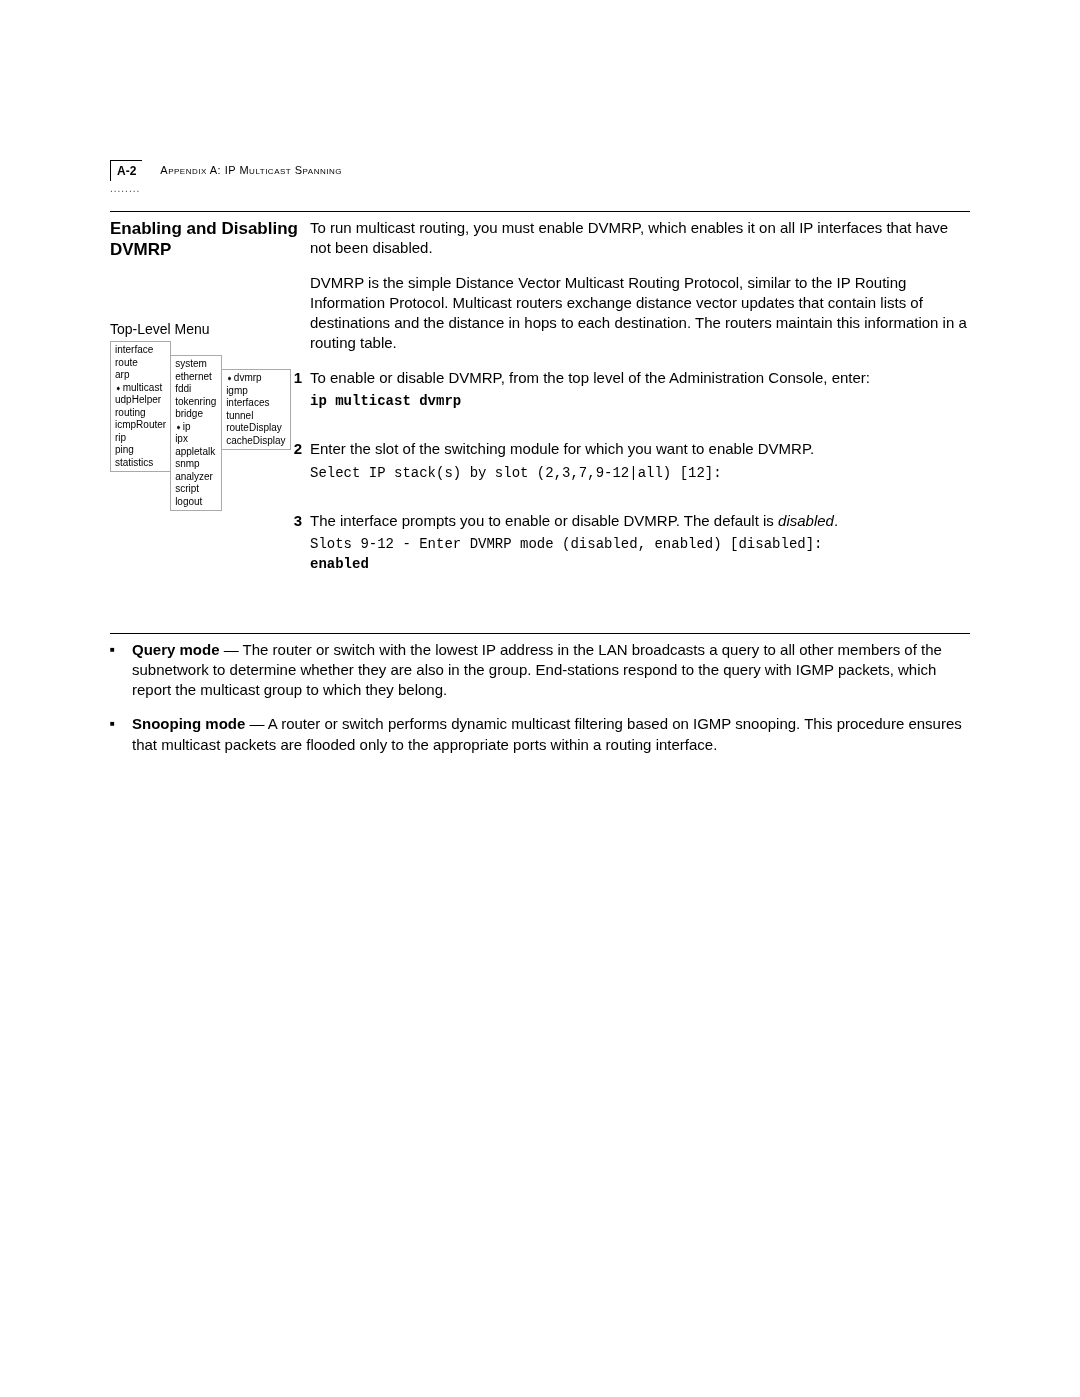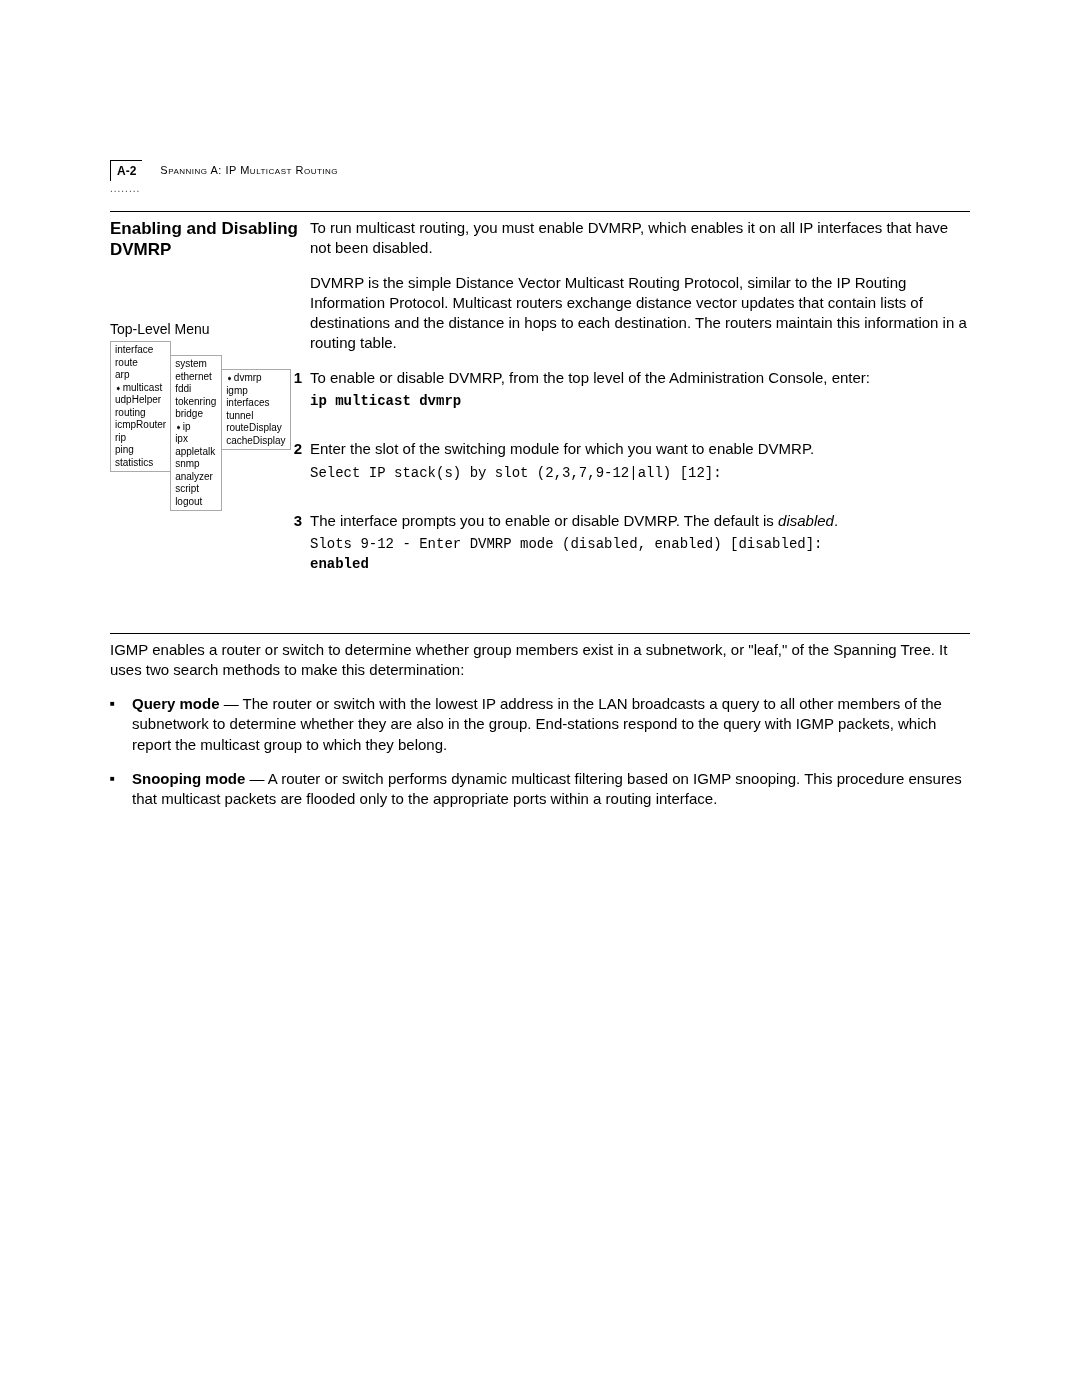--- a/index.html
+++ b/index.html
@@ -155,21 +155,21 @@
   }
 
 </style>
 </head>
 <body>
 
 <div class="page">
 
   <div class="pg-head">
     <div class="pg-num-box">A-2</div>
-    <div class="pg-appendix">Spanning A: IP Multicast Routing</div>
+    <div class="pg-appendix">Appendix A: IP Multicast Spanning</div>
   </div>
   <div class="dots">........</div>
 
   <div class="content">
 
     <div class="section">
       <div class="side-col">
         <div class="side-title">Enabling and Disabling DVMRP</div>
 
         <div class="menu-box">
@@ -239,21 +239,20 @@
             <span>The interface prompts you to enable or disable DVMRP. The default is </span><span class="italic">disabled</span><span>.</span>
             <div class="mono"><span>Slots 9-12 - Enter DVMRP mode (disabled, enabled) [disabled]: </span><br><span class="bold">enabled</span></div>
           </div>
         </div>
 
       </div>
     </div>
 
     <div class="section">
       <div class="body-col">
-        <p class="para">IGMP enables a router or switch to determine whether group members exist in a subnetwork, or "leaf," of the Spanning Tree. It uses two search methods to make this determination:</p>
         <ul class="bullets">
           <li>
             <span class="sq">■</span>
             <span class="txt">
               <span class="bold">Query mode</span><span> — The router or switch with the lowest IP address in the LAN broadcasts a query to all other members of the subnetwork to determine whether they are also in the group. End-stations respond to the query with IGMP packets, which report the multicast group to which they belong.</span>
             </span>
           </li>
           <li>
             <span class="sq">■</span>
             <span class="txt">

